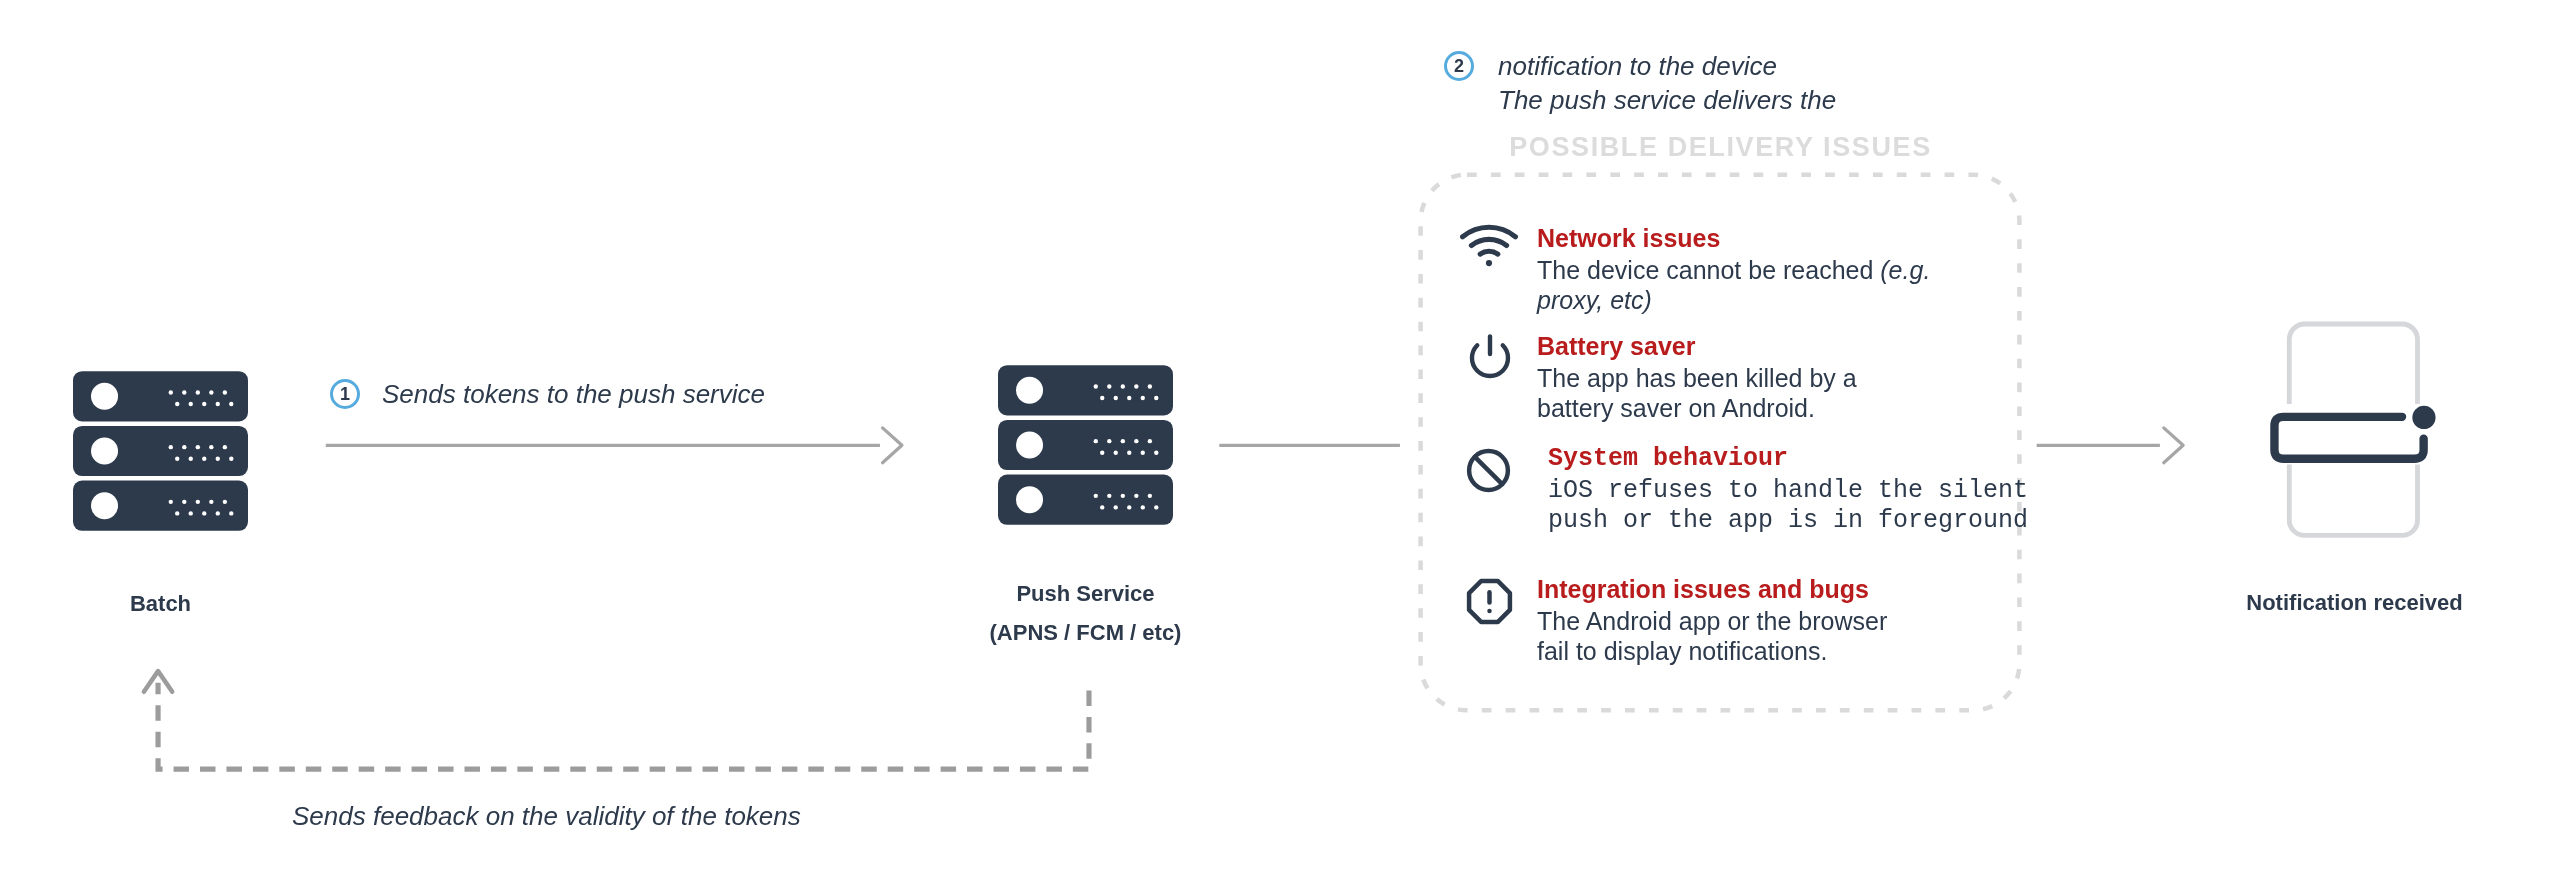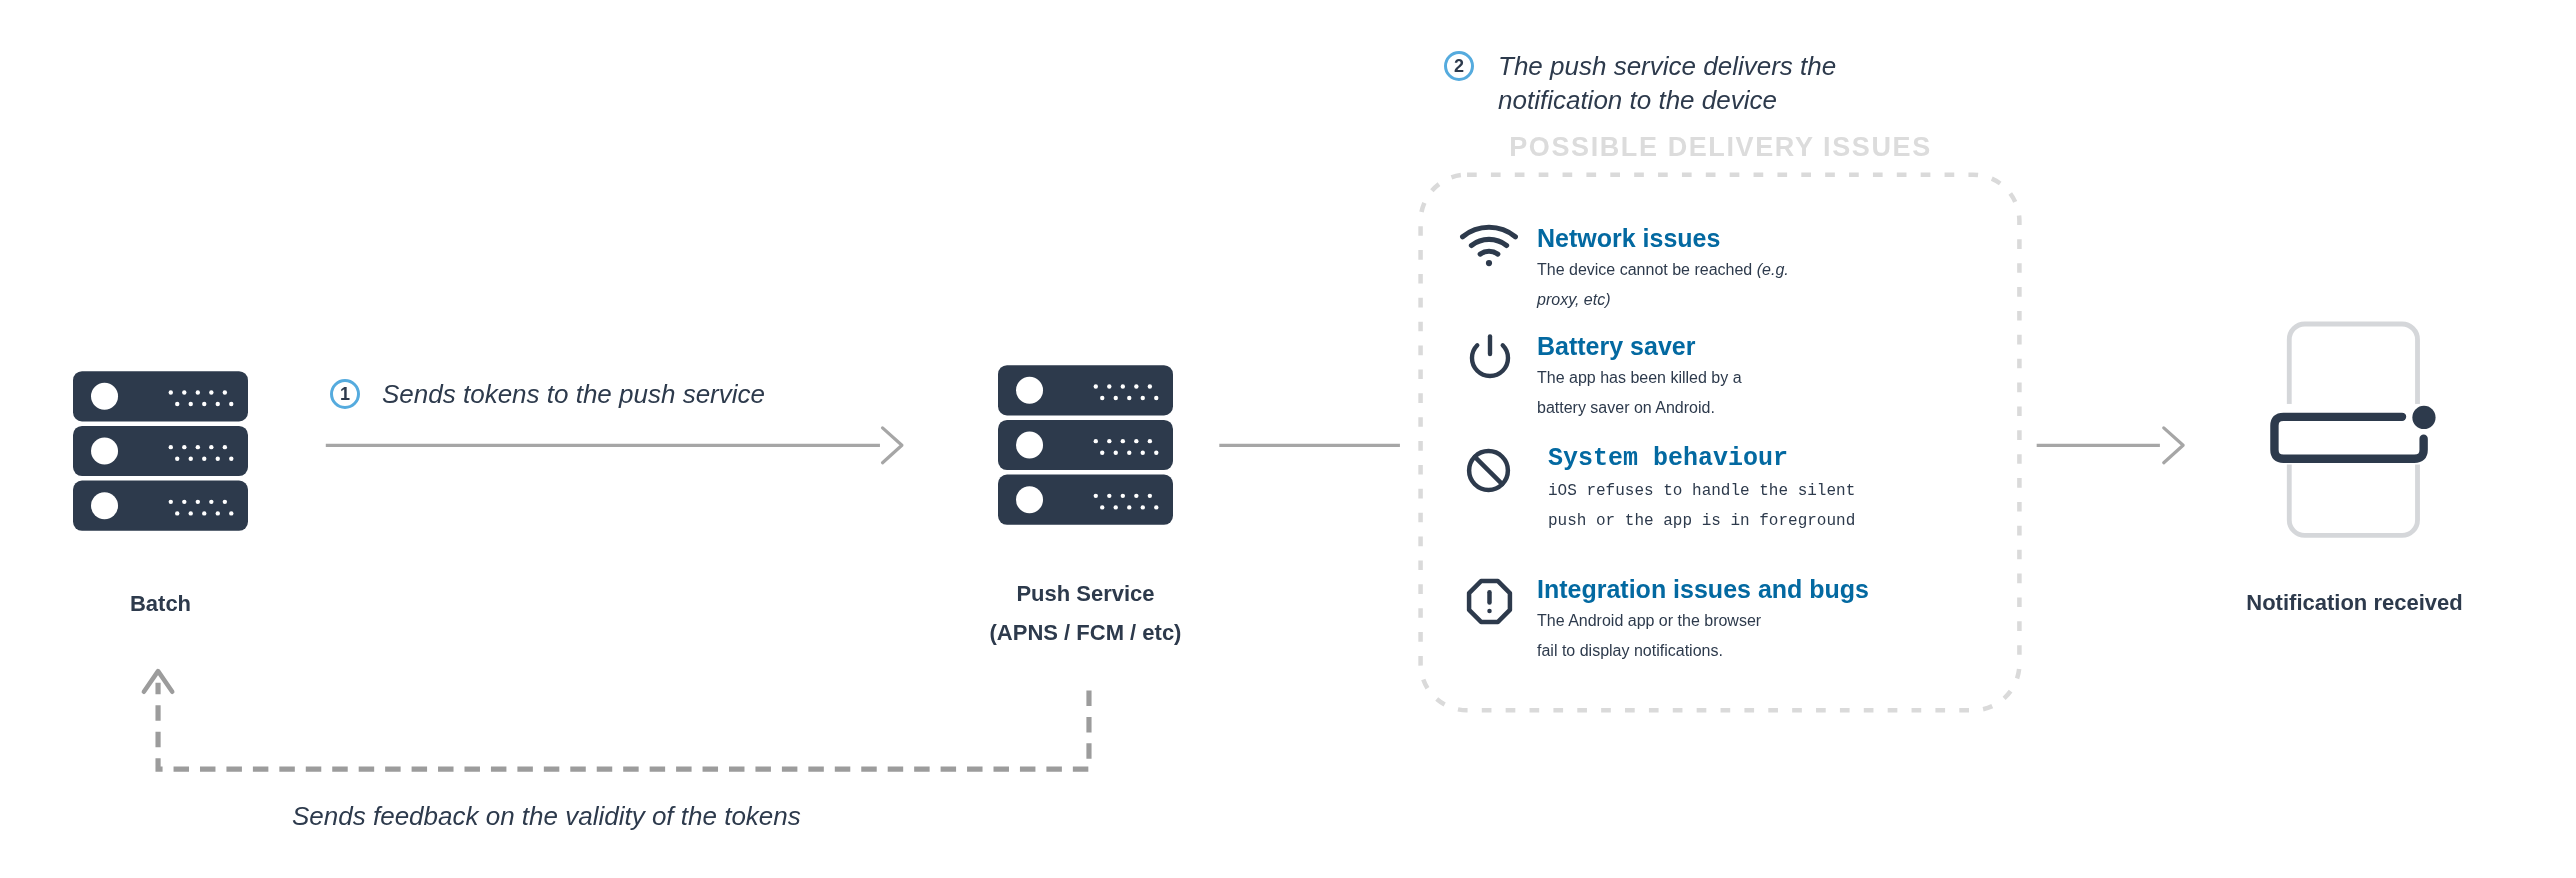--- a/index.html
+++ b/index.html
@@ -21,22 +21,22 @@
     font-size:18px;font-weight:700;color:#2d3a4c;
   }
   .annot{
     position:absolute;font-size:26px;font-style:italic;color:#2d3a4c;line-height:34px;
   }
   .panel-heading{
     position:absolute;left:1421px;top:132px;width:599px;text-align:center;
     font-size:27px;font-weight:700;letter-spacing:1.6px;color:#dcdcdc;
   }
   .issue-item{position:absolute;}
-  .issue-title{font-size:25px;font-weight:700;line-height:28px;margin-bottom:2.6px;color:#0369a1;}
-  .issue-body{font-size:16px;line-height:30px;color:#2d3a4c;}
+  .issue-title{font-size:25px;font-weight:700;line-height:28px;margin-bottom:2.6px;color:#b91c1c;}
+  .issue-body{font-size:25px;line-height:30px;color:#2d3a4c;}
   .issue-body .em{font-style:italic;}
   .issue-icon{position:absolute;}
 </style>
 </head>
 <body>
 
 <div id="canvas">
 
   <svg class="connectors" width="2576" height="879" viewBox="0 0 3993 1362">
     <g stroke="#a6a6a6" stroke-width="5" fill="none">
@@ -153,22 +153,22 @@
       </g>
     </svg>
   </div>
   <div class="abs node-label" style="left:892px;top:574px;width:387px;">
     <div>Push Service</div>
     <div>(APNS / FCM / etc)</div>
   </div>
 
   <div class="badge" style="left:1444px;top:51px;">2</div>
   <div class="annot" style="left:1498px;top:49px;">
+    <div>notification to the device</div>
     <div>The push service delivers the</div>
-    <div>notification to the device</div>
   </div>
 
   <div class="panel-heading">POSSIBLE DELIVERY ISSUES</div>
 
   <div class="abs" style="left:1418px;top:172px;">
     <svg width="604" height="541" viewBox="0 0 936 838">
       <rect x="4" y="4" width="928" height="830" rx="72" fill="none" stroke="#dadada" stroke-width="7" stroke-dasharray="15 22"></rect>
     </svg>
   </div>
 

